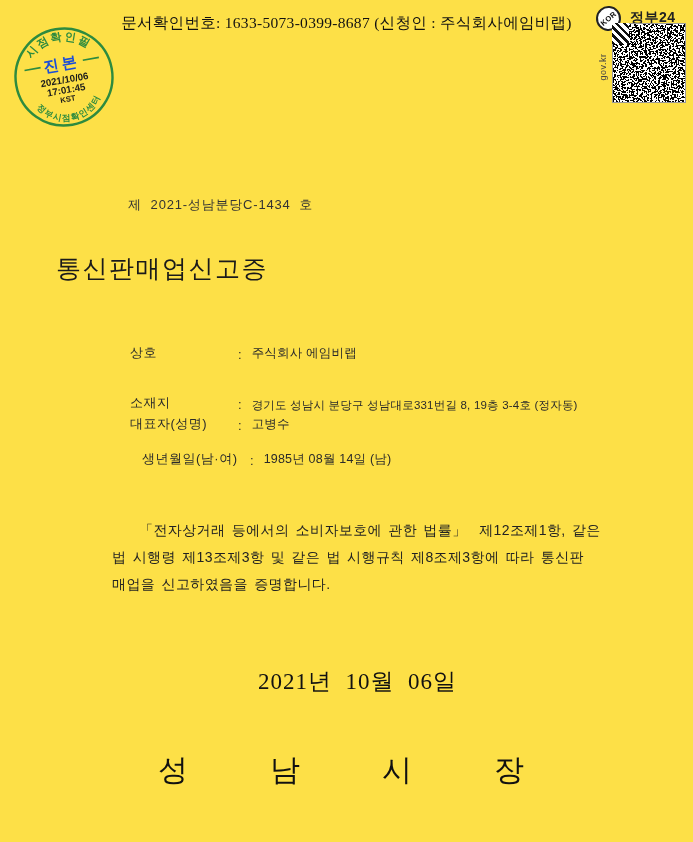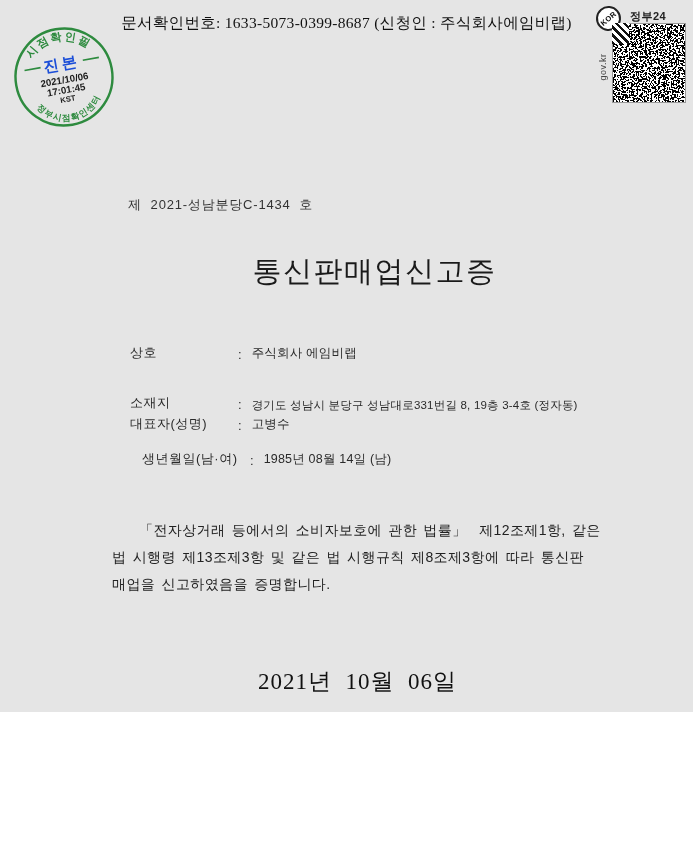--- a/index.html
+++ b/index.html
@@ -1,50 +1,50 @@
 <!DOCTYPE html>
 <html><head>
 <meta charset="utf-8">
 <style>
   html,body{margin:0;padding:0;background:#ffffff;}
   #page{
-    position:relative;width:693px;height:712px;background:#e5e5e5;overflow:hidden;
+    position:relative;width:693px;height:842px;background:#fde047;overflow:hidden;
     font-family:"Liberation Sans","DejaVu Sans",sans-serif;color:#1a1a1a;
   }
   
   .verify-line{
     position:absolute;top:13px;left:0;right:0;text-align:center;
     font-family:"Liberation Serif","DejaVu Serif",serif;
     font-size:15.5px;color:#111;letter-spacing:.3px;white-space:pre;
   }
   
   .tstamp{position:absolute;left:13px;top:26px;width:102px;height:102px;transform:rotate(-10deg);}
   
   .kor-badge{
     position:absolute;left:596px;top:6px;width:25px;height:25px;border:2.5px solid #222;
     border-radius:50%;display:flex;align-items:center;justify-content:center;
     transform:rotate(-40deg);font-size:7.5px;font-weight:bold;color:#111;letter-spacing:.5px;
     background:#fff;box-sizing:border-box;
   }
-  .gov24-label{position:absolute;left:630px;top:9px;width:60px;font-size:11px;font-weight:bold;color:#222;letter-spacing:.5px;}
+  .gov24-label{position:absolute;left:630px;top:9px;width:60px;font-size:14px;font-weight:bold;color:#222;letter-spacing:.5px;}
   .barcode{position:absolute;left:612px;top:23px;width:74px;height:80px;border:1px solid #999;box-sizing:border-box;}
   .barcode-stripes{
     position:absolute;left:612px;top:23px;width:17px;height:21px;
     background:repeating-linear-gradient(45deg,#111 0 2.5px,#fff 2.5px 5.5px);
   }
   .govkr-label{
     position:absolute;left:581px;top:62px;width:44px;font-size:9px;color:#444;
     transform:rotate(-90deg);letter-spacing:.5px;text-align:center;
   }
   
   .doc-number{position:absolute;left:128px;top:196px;font-size:13px;color:#333;letter-spacing:.8px;white-space:pre;}
   
   .doc-title{
-    position:absolute;top:252px;left:0;right:0;text-align:center;padding-left:56px;
-    font-size:29px;font-weight:500;letter-spacing:1.5px;color:#1a1a1a;
+    position:absolute;top:252px;left:0;right:0;padding-left:56px;
+    font-size:25px;font-weight:500;letter-spacing:1.5px;color:#1a1a1a;
   }
   
   .fields{position:absolute;left:130px;top:342px;width:470px;}
   .frow{display:flex;align-items:flex-end;margin-bottom:0;color:#2a2a2a;}
   .frow-1{position:absolute;top:2px;left:0;}
   .frow-2{position:absolute;top:32px;left:0;}
   .frow-3{position:absolute;top:73px;left:0;}
   .frow-4{position:absolute;top:108px;left:12px;}
   .flabel{
     min-width:104px;font-size:13px;letter-spacing:.5px;

